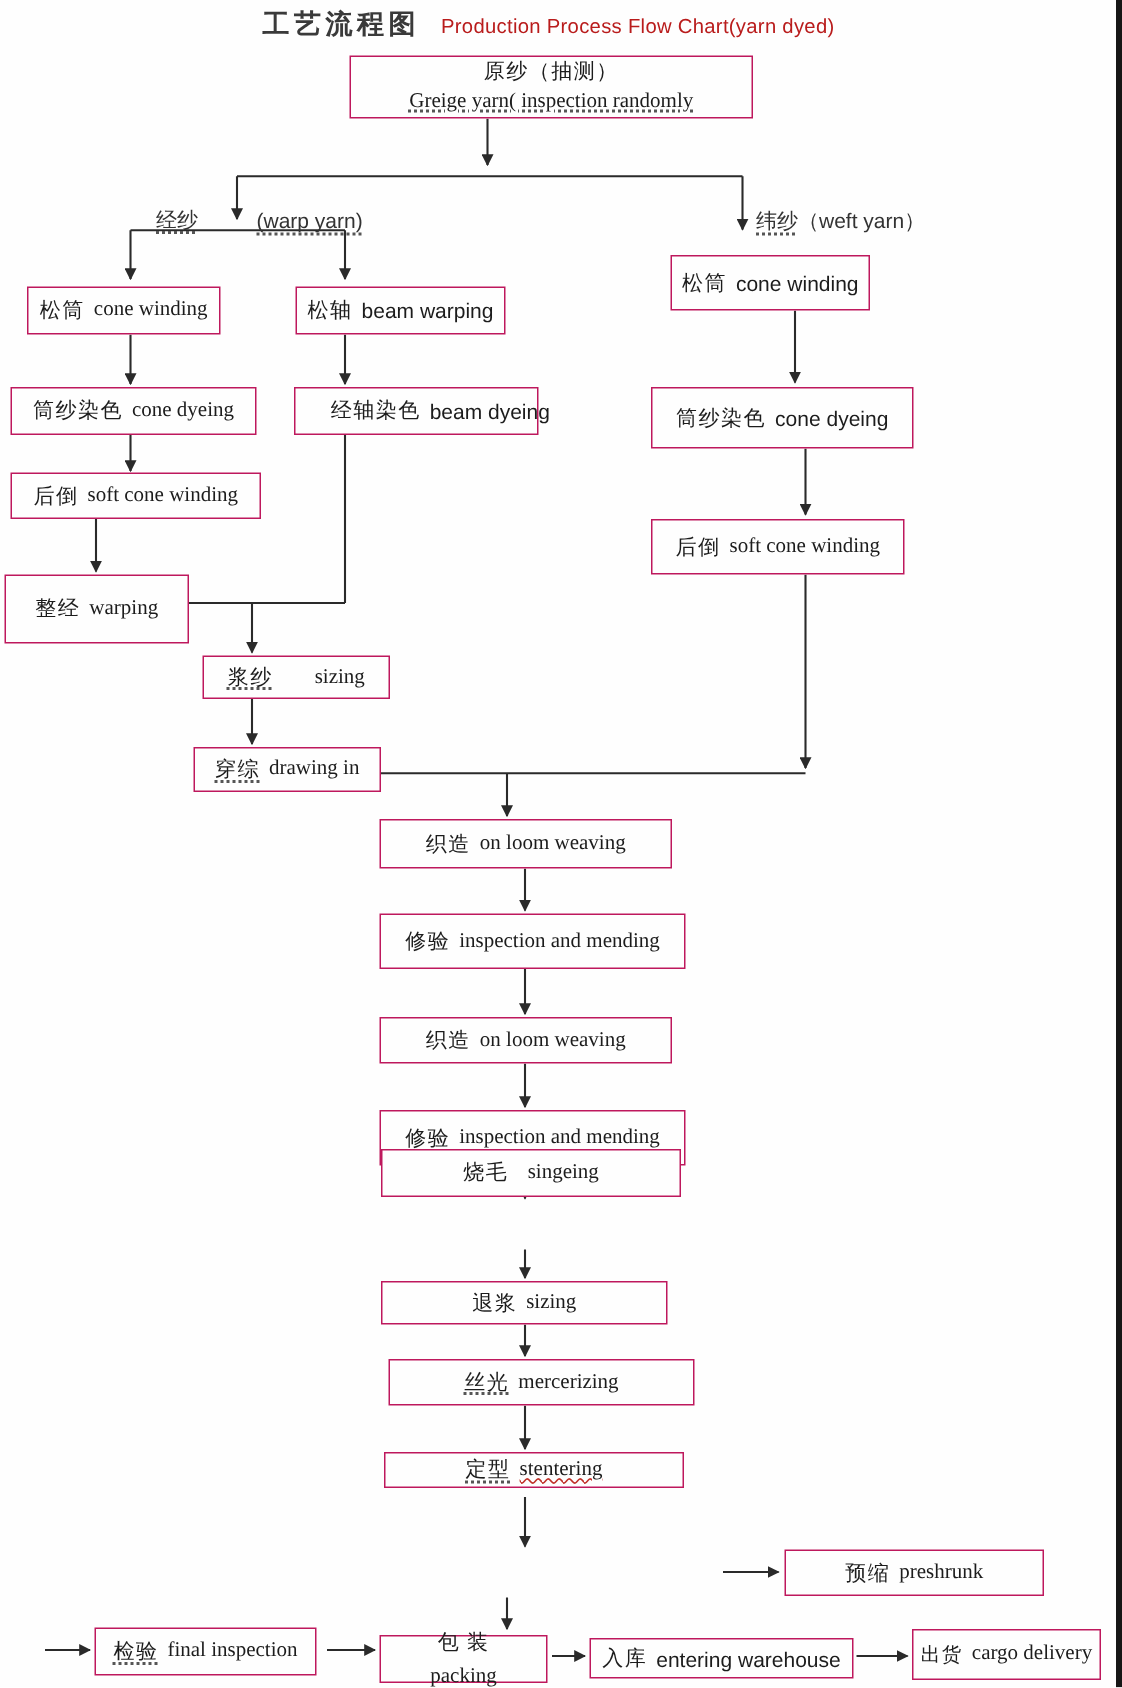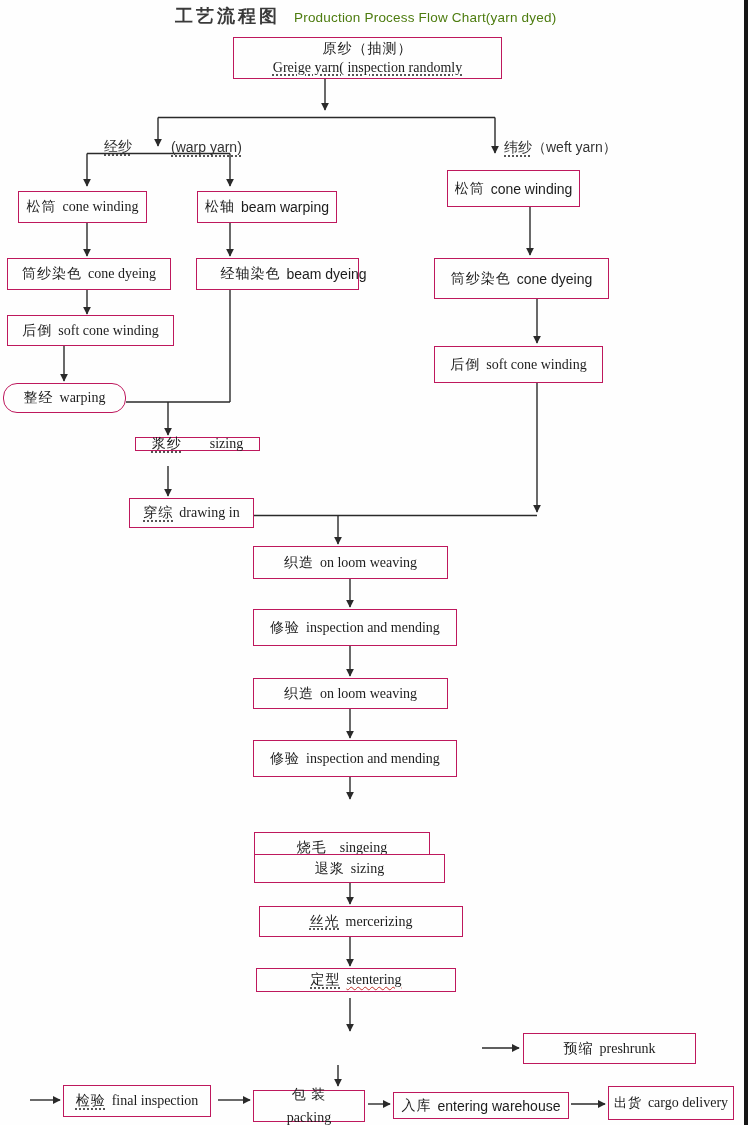--- a/index.html
+++ b/index.html
@@ -34,21 +34,21 @@
   }
   .title{
     position:absolute;left:175px;top:4px;white-space:nowrap;z-index:2;
   }
   .title-zh{
     font-family:"Liberation Serif","DejaVu Sans",serif;
     font-size:18px;font-weight:bold;letter-spacing:3px;color:#3a3a3a;
   }
   .title-en{
     font-family:"Liberation Sans","DejaVu Sans",sans-serif;
-    font-size:13.5px;color:#4d7c0f;margin-left:14px;letter-spacing:0.2px;
+    font-size:13.5px;color:#b91c1c;margin-left:14px;letter-spacing:0.2px;
   }
   .right-border{
     position:absolute;right:0;top:0;width:4px;height:1125px;background:#161616;z-index:3;
   }
 </style>
 </head>
 <body>
 
 <div id="canvas">
 
@@ -151,26 +151,26 @@
   <div class="node" style="left:7px;top:315px;width:167px;height:31px;">
     <span class="zh">后倒</span>
     <span class="en">soft cone winding</span>
   </div>
 
   <div class="node" style="left:434px;top:346px;width:169px;height:37px;">
     <span class="zh">后倒</span>
     <span class="en">soft cone winding</span>
   </div>
 
-  <div class="node" style="left:3px;top:383px;width:123px;height:30px;border-radius:14px;">
+  <div class="node" style="left:3px;top:383px;width:123px;height:46px;">
     <span class="zh">整经</span>
     <span class="en">warping</span>
   </div>
 
-  <div class="node" style="left:135px;top:437px;width:125px;height:14px;gap:28px;">
+  <div class="node" style="left:135px;top:437px;width:125px;height:29px;gap:28px;">
     <span class="zh u-dot">浆纱</span>
     <span class="en">sizing</span>
   </div>
 
   <div class="node" style="left:129px;top:498px;width:125px;height:30px;">
     <span class="zh u-dot">穿综</span>
     <span class="en">drawing in</span>
   </div>
 
   <div class="node" style="left:253px;top:546px;width:195px;height:33px;">
@@ -186,21 +186,21 @@
   <div class="node" style="left:253px;top:678px;width:195px;height:31px;">
     <span class="zh">织造</span>
     <span class="en">on loom weaving</span>
   </div>
 
   <div class="node" style="left:253px;top:740px;width:204px;height:37px;">
     <span class="zh">修验</span>
     <span class="en">inspection and mending</span>
   </div>
 
-  <div class="node" style="left:254px;top:832px;width:176px;height:32px;gap:13px;">
+  <div class="node" style="left:254px;top:766px;width:200px;height:32px;gap:13px;">
     <span class="zh">烧毛</span>
     <span class="en">singeing</span>
   </div>
 
   <div class="node" style="left:254px;top:854px;width:191px;height:29px;">
     <span class="zh">退浆</span>
     <span class="en">sizing</span>
   </div>
 
   <div class="node" style="left:259px;top:906px;width:204px;height:31px;">

